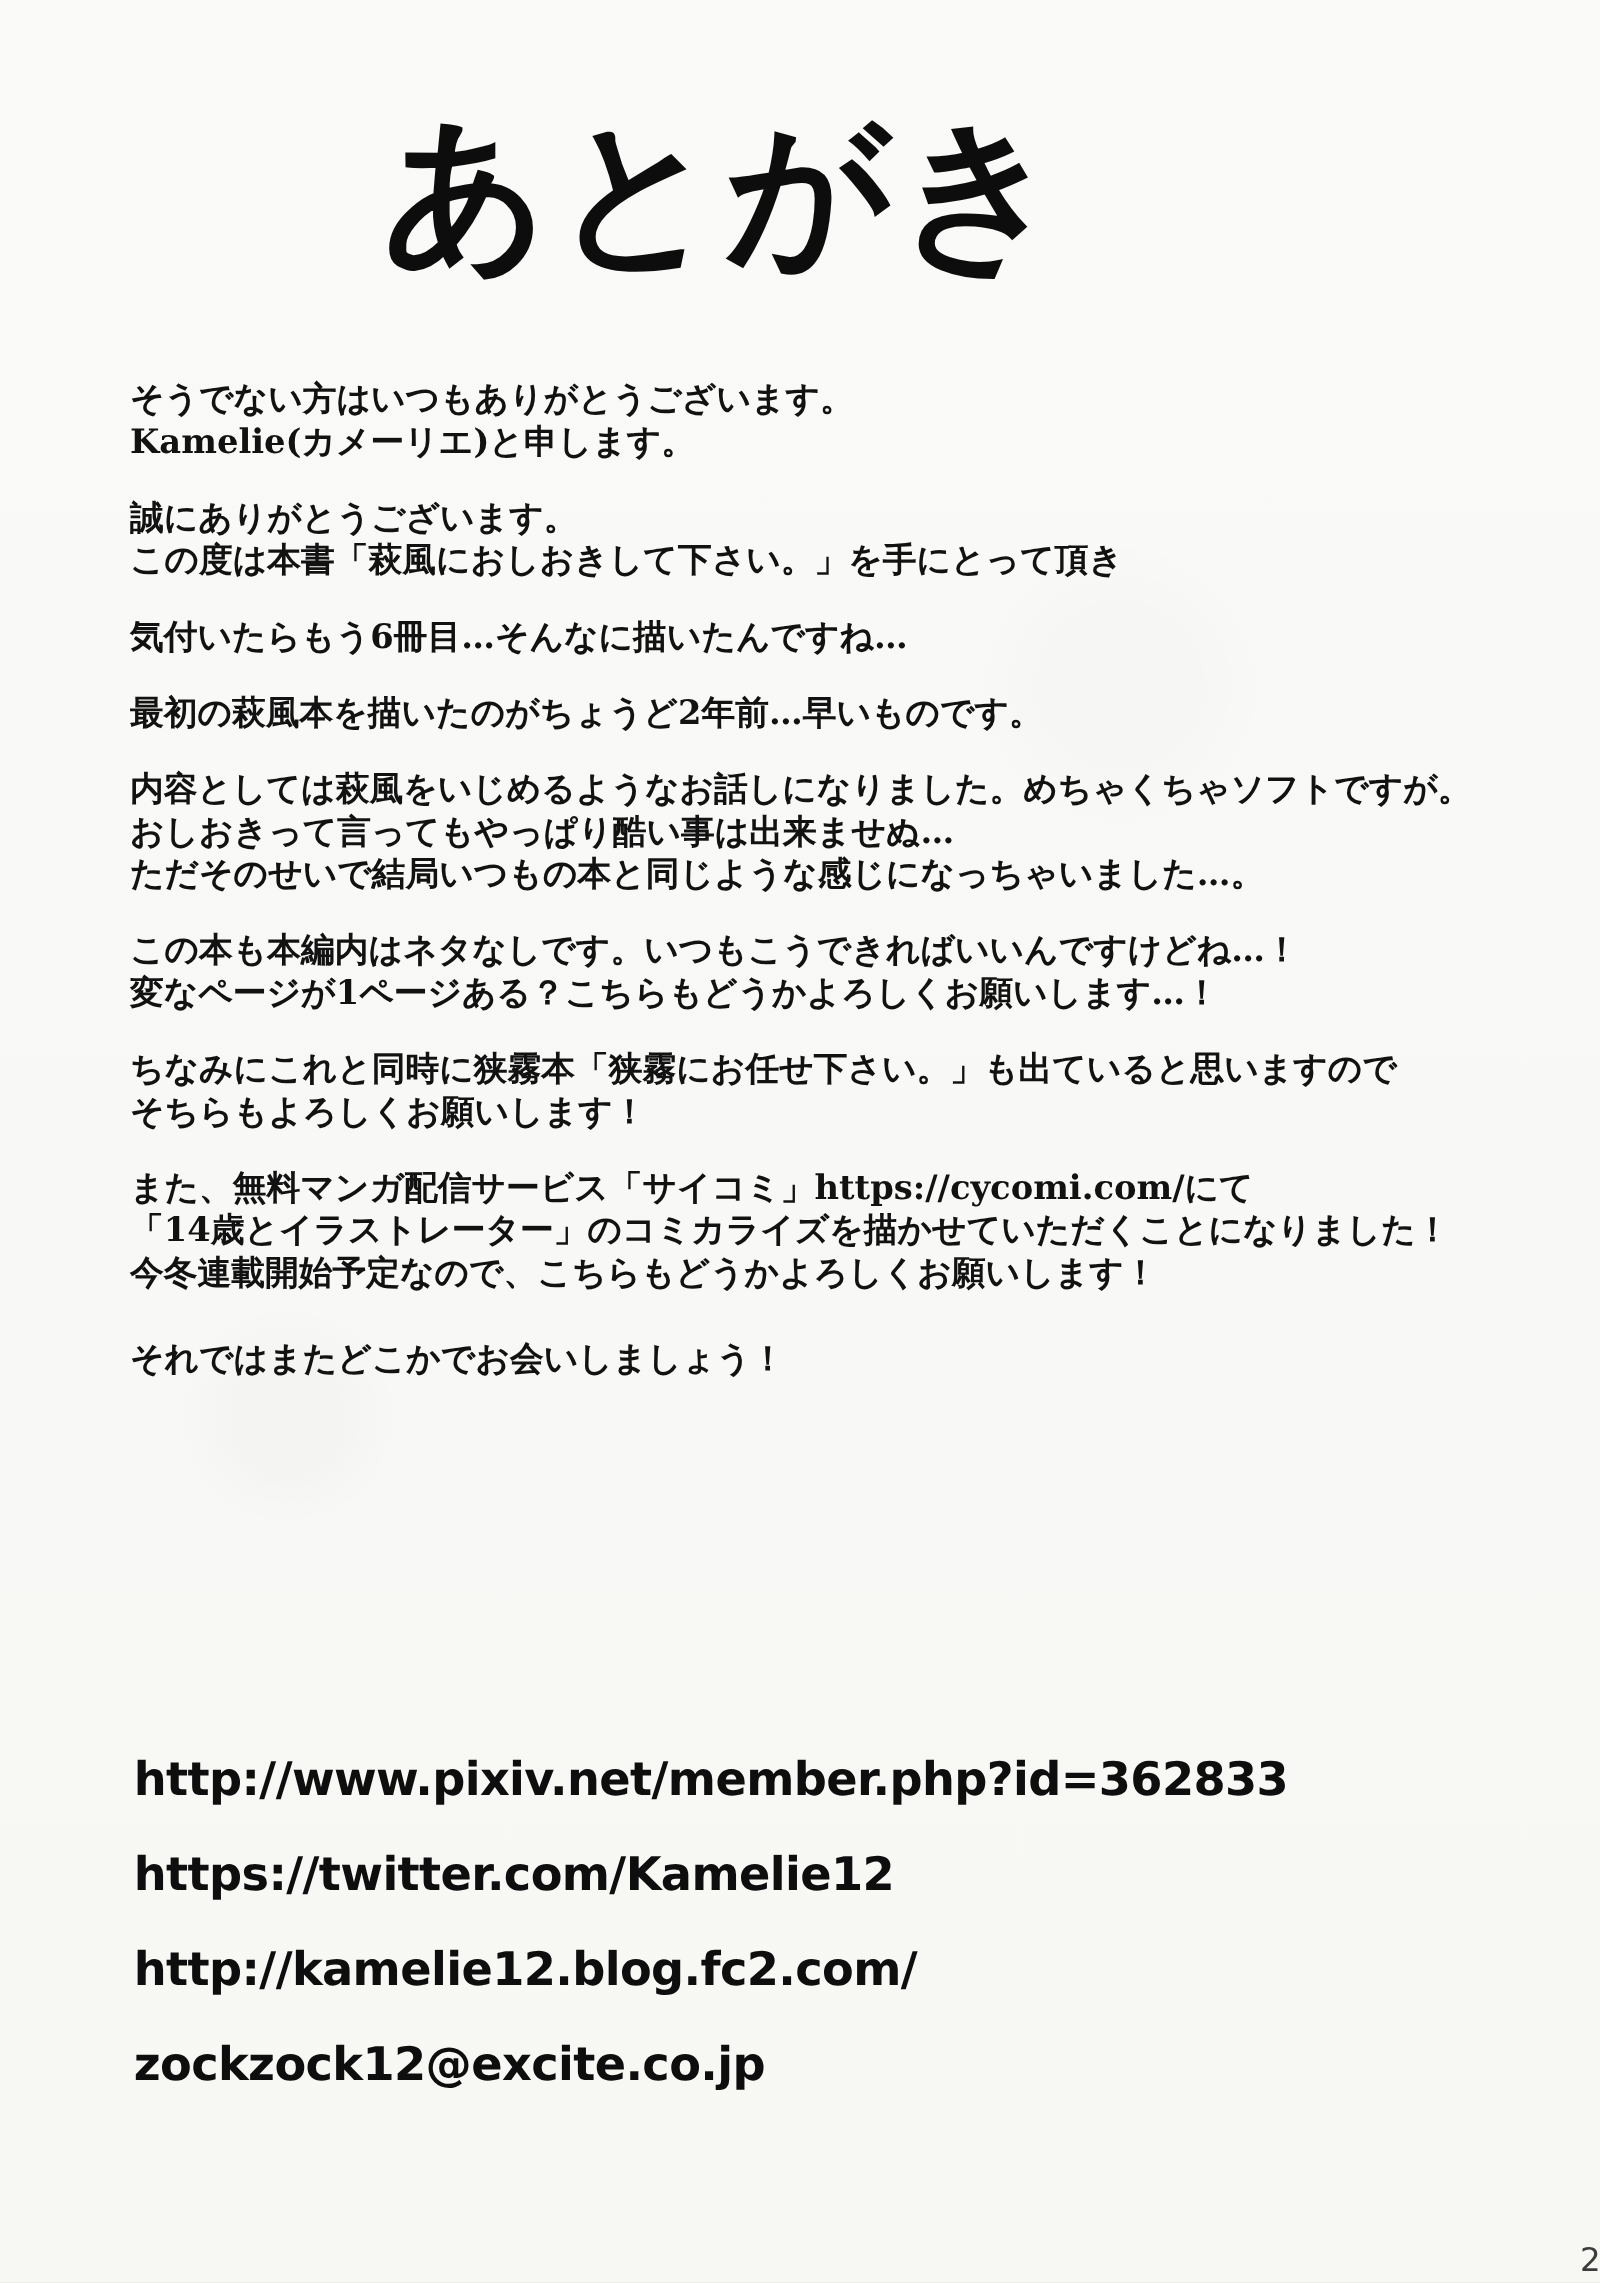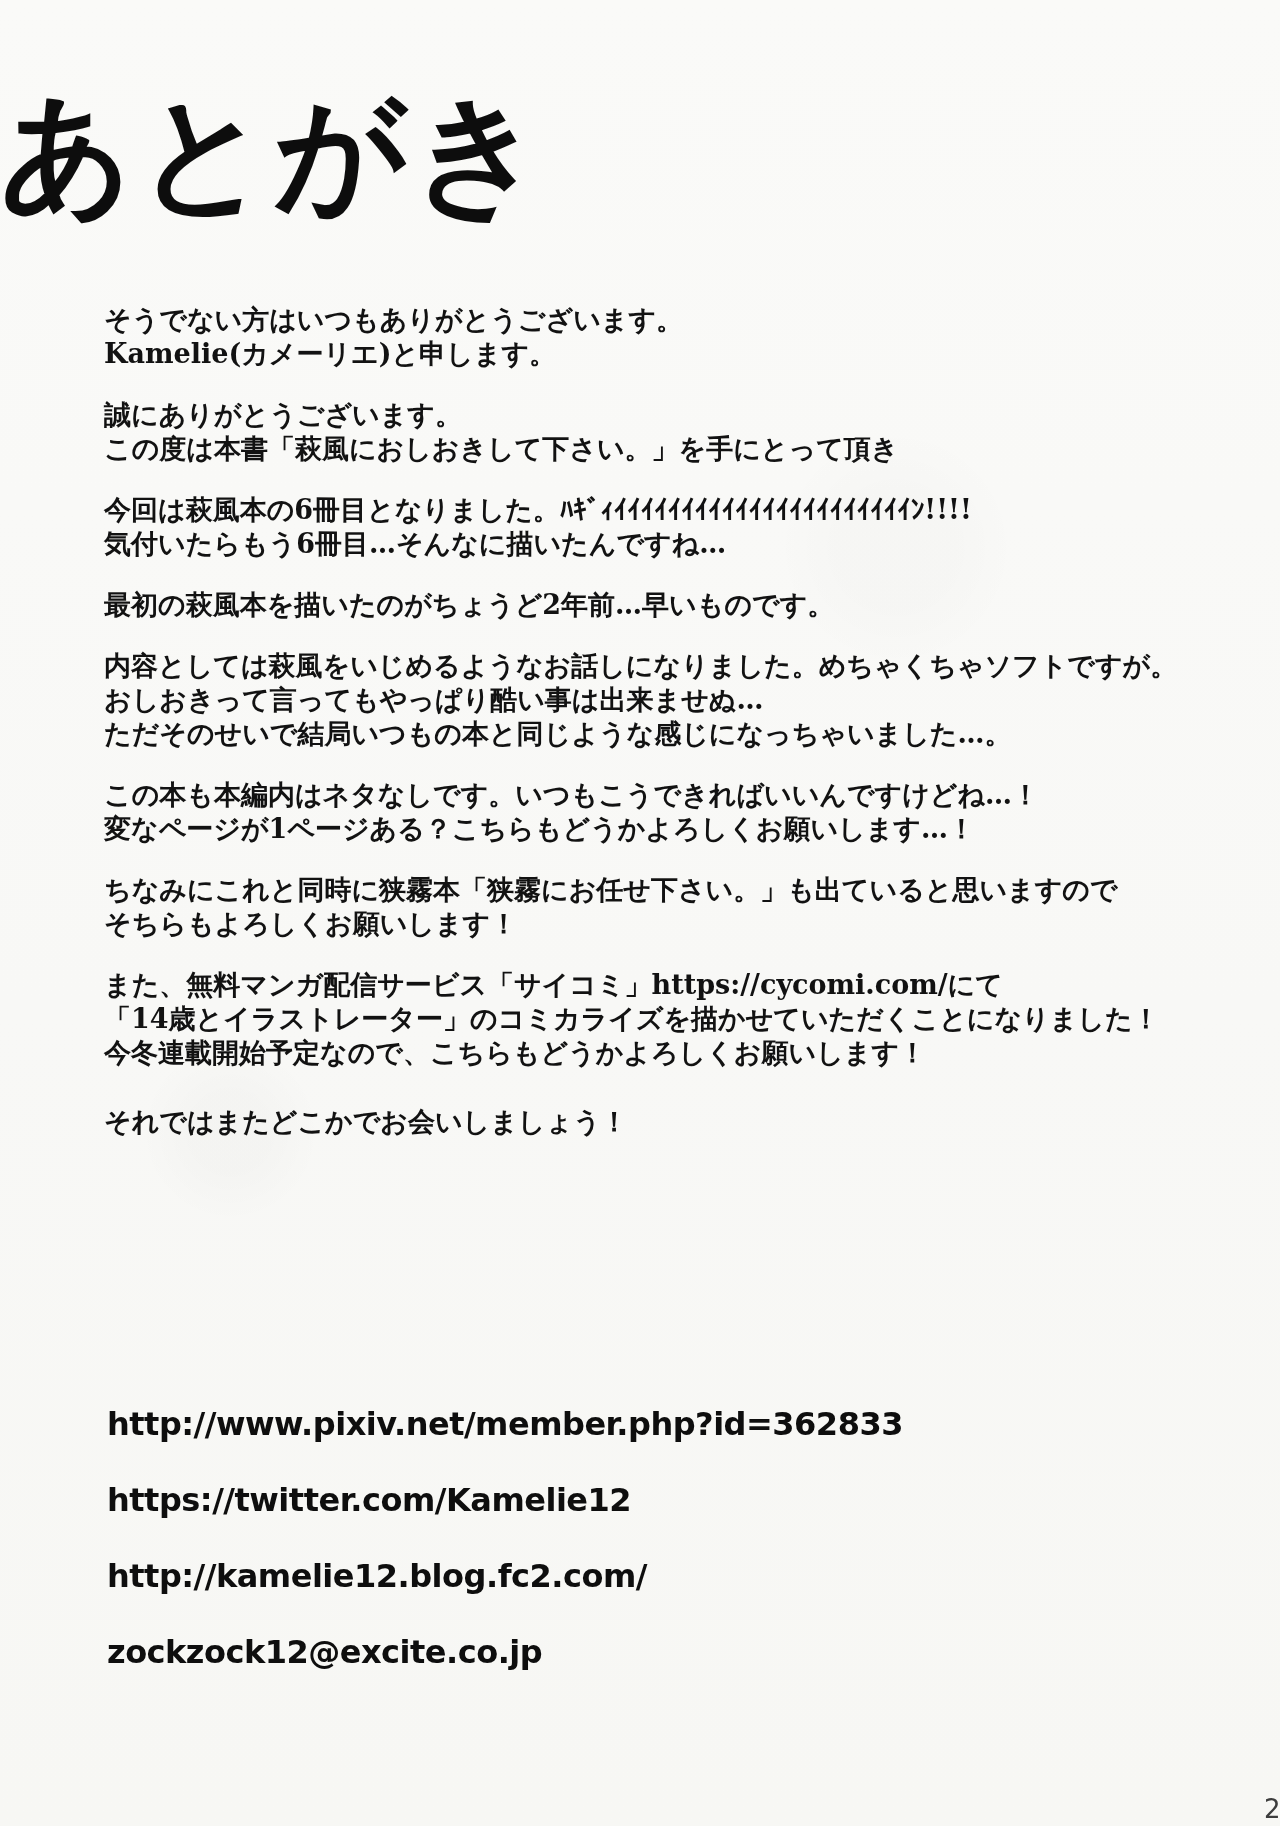--- a/index.html
+++ b/index.html
@@ -17,20 +17,21 @@
       radial-gradient(circle at 70% 30%, rgba(0,0,0,0.012) 0 60px, transparent 120px),
       linear-gradient(180deg, #fafaf8 0%, #f8f8f6 55%, #f7f7f4 100%);
     overflow: hidden;
     color: #111111;
   }
   .title {
     position: absolute;
     top: 58px;
     left: 0;
     width: 1160px;
+    text-align: center;
     font-family: "DejaVu Sans", "Liberation Sans", sans-serif;
     font-weight: 600;
     font-size: 130px;
     line-height: 190px;
     letter-spacing: 4px;
     color: #0d0d0d;
   }
   .body-text {
     position: absolute;
     top: 303px;
@@ -49,21 +50,21 @@
     white-space: nowrap;
   }
   .para.gap-xl { margin-top: 23px; }
   .para.gap-lg { margin-top: 35px; }
   .links {
     position: absolute;
     top: 1406px;
     left: 107px;
     font-family: "DejaVu Sans", "Liberation Sans", sans-serif;
     font-weight: 600;
-    font-size: 32px;
+    font-size: 37px;
     letter-spacing: -0.5px;
     color: #0e0e0e;
   }
   .links .link-line {
     height: 76px;
     line-height: 36px;
     white-space: nowrap;
   }
   .page-number {
     position: absolute;
@@ -87,21 +88,20 @@
       <div class="line">そうでない方はいつもありがとうございます。</div>
       <div class="line">Kamelie(カメーリエ)と申します。</div>
     </div>
 
     <div class="para">
       <div class="line">誠にありがとうございます。</div>
       <div class="line">この度は本書「萩風におしおきして下さい。」を手にとって頂き</div>
     </div>
 
     <div class="para">
-      <div class="line">今回は萩風本の6冊目となりました。ﾊｷﾞｨｲｲｲｲｲｲｲｲｲｲｲｲｲｲｲｲｲｲｲｲｲｲﾝ!!!!</div>
       <div class="line">気付いたらもう6冊目…そんなに描いたんですね…</div>
     </div>
 
     <div class="para">
       <div class="line">最初の萩風本を描いたのがちょうど2年前…早いものです。</div>
     </div>
 
     <div class="para">
       <div class="line">内容としては萩風をいじめるようなお話しになりました。めちゃくちゃソフトですが。</div>
       <div class="line">おしおきって言ってもやっぱり酷い事は出来ませぬ…</div>

